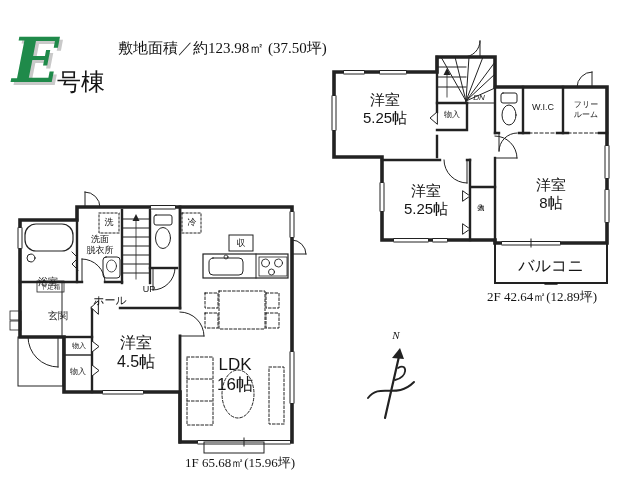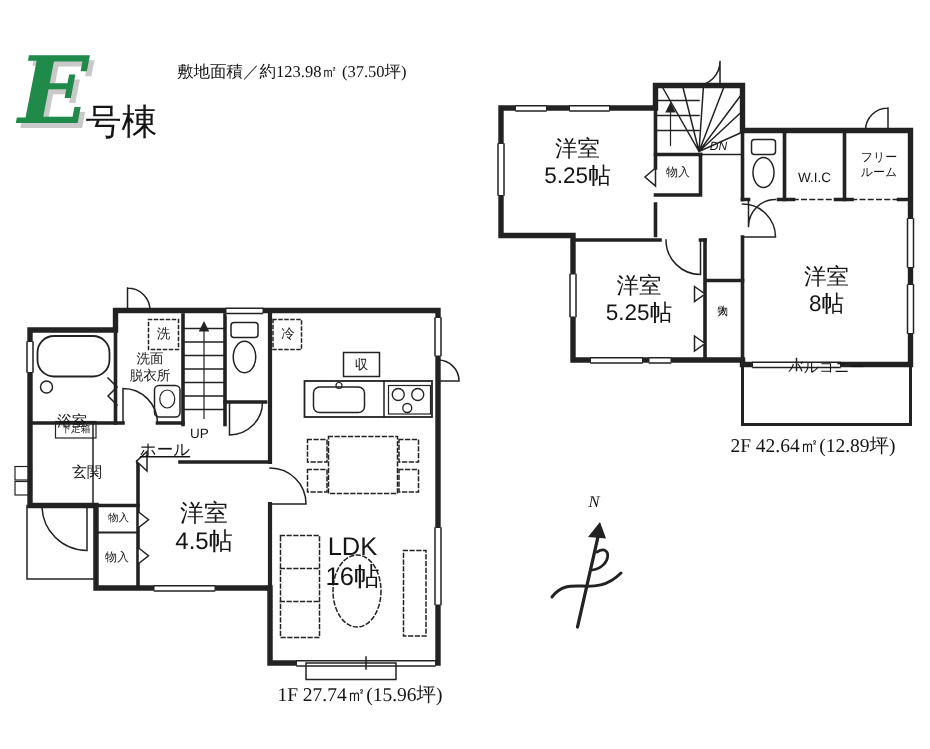--- a/index.html
+++ b/index.html
@@ -154,57 +154,57 @@
         <path d="M400,348 L392,358 L404,359 Z" fill="#222" stroke="none"></path>
         <path d="M368,398 C380,382 396,400 414,382" stroke-width="2"></path>
         <path d="M398,368 C408,362 408,378 395,380" stroke-width="1.8"></path>
       </g>
     </g>
   </svg>
 
   <div>
     <div class="logo-e" style="left:12px;top:24px;font-size:62px;">E</div>
     <div class="lbl serif" style="left:57px;top:68px;font-size:24px;font-weight:normal;">号棟</div>
-    <div class="info serif" style="position:absolute;left:118px;top:42px;font-size:11px;text-align:left;">
+    <div class="info serif" style="position:absolute;left:118px;top:42px;font-size:15px;text-align:left;">
       <div>敷地面積／約123.98㎡ (37.50坪)</div>
     </div>
   </div>
 
   <div>
     <span class="lbl" style="left:30px;top:257px;width:36px;font-size:10px;margin-top:19px;">浴室</span>
     <span class="lbl" style="left:100px;top:217px;width:18px;font-size:9px;">洗</span>
     <span class="lbl" style="left:79px;top:234px;width:42px;font-size:9px;">洗面
 脱衣所</span>
     <span class="lbl" style="left:37px;top:283px;width:27px;font-size:6.5px;">下足箱</span>
     <span class="lbl" style="left:42px;top:310px;width:32px;font-size:10px;">玄関</span>
-    <span class="lbl" style="left:120px;top:284px;width:26px;font-size:9px;">UP</span>
-    <span class="lbl" style="left:88px;top:294px;width:44px;font-size:11px;text-decoration:underline;">ホール</span>
+    <span class="lbl" style="left:136px;top:284px;width:26px;font-size:9px;">UP</span>
+    <span class="lbl" style="left:88px;top:294px;width:44px;font-size:11px;">ホール</span>
     <span class="lbl" style="left:66px;top:342px;width:26px;font-size:7px;">物入</span>
     <span class="lbl" style="left:64px;top:367px;width:28px;font-size:8px;">物入</span>
     <span class="lbl" style="left:104px;top:333px;width:64px;font-size:16px;">洋室
 4.5帖</span>
     <span class="lbl" style="left:183px;top:217px;width:18px;font-size:9px;">冷</span>
     <span class="lbl" style="left:229px;top:238px;width:24px;font-size:9px;">収</span>
     <span class="lbl" style="left:203px;top:331px;width:64px;font-size:17px;margin-top:24px;">LDK
 16帖</span>
-    <span class="lbl serif" style="left:160px;top:455px;width:160px;font-size:13px;">1F 27.74㎡(15.96坪)</span>
+    <span class="lbl serif" style="left:160px;top:455px;width:160px;font-size:13px;">1F 65.68㎡(15.96坪)</span>
   </div>
 
   <div>
     <span class="lbl" style="left:345px;top:91px;width:80px;font-size:15px;">洋室
 5.25帖</span>
     <span class="lbl" style="left:438px;top:110px;width:28px;font-size:8px;">物入</span>
     <span class="lbl" style="left:466px;top:93px;width:26px;font-size:8px;font-style:italic;">DN</span>
-    <span class="lbl" style="left:525px;top:113px;width:36px;font-size:9px;">W.I.C</span>
+    <span class="lbl" style="left:525px;top:102px;width:36px;font-size:9px;">W.I.C</span>
     <span class="lbl" style="left:565px;top:100px;width:42px;font-size:8px;">フリー
 ルーム</span>
     <span class="lbl" style="left:386px;top:182px;width:80px;font-size:15px;">洋室
 5.25帖</span>
     <span class="lbl vert" style="left:476px;top:198px;font-size:7px;">物入</span>
     <span class="lbl" style="left:511px;top:176px;width:80px;font-size:15px;">洋室
 8帖</span>
-    <span class="lbl" style="left:515px;top:240px;width:72px;font-size:10px;">バルコニー</span>
+    <span class="lbl" style="left:515px;top:256px;width:72px;font-size:16px;">バルコニー</span>
     <span class="lbl serif" style="left:462px;top:289px;width:160px;font-size:13px;">2F 42.64㎡(12.89坪)</span>
   </div>
 
   <span class="lbl serif" style="left:388px;top:329px;width:16px;font-size:11px;font-style:italic;">N</span>
 
 </div>
 
 </body></html>

